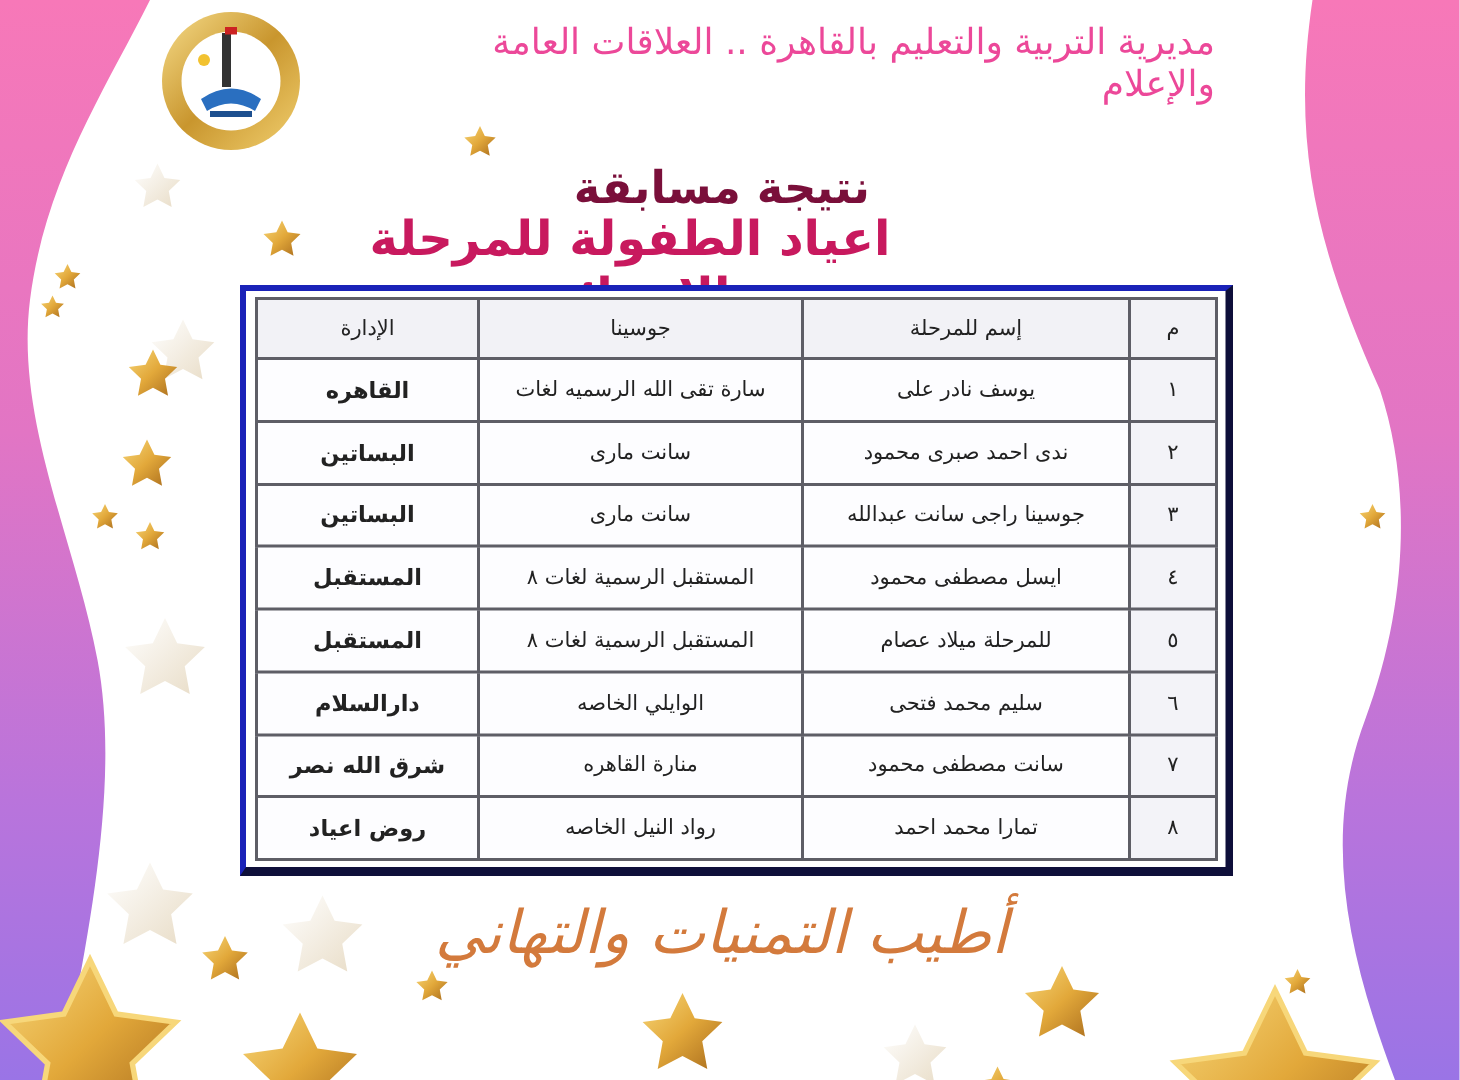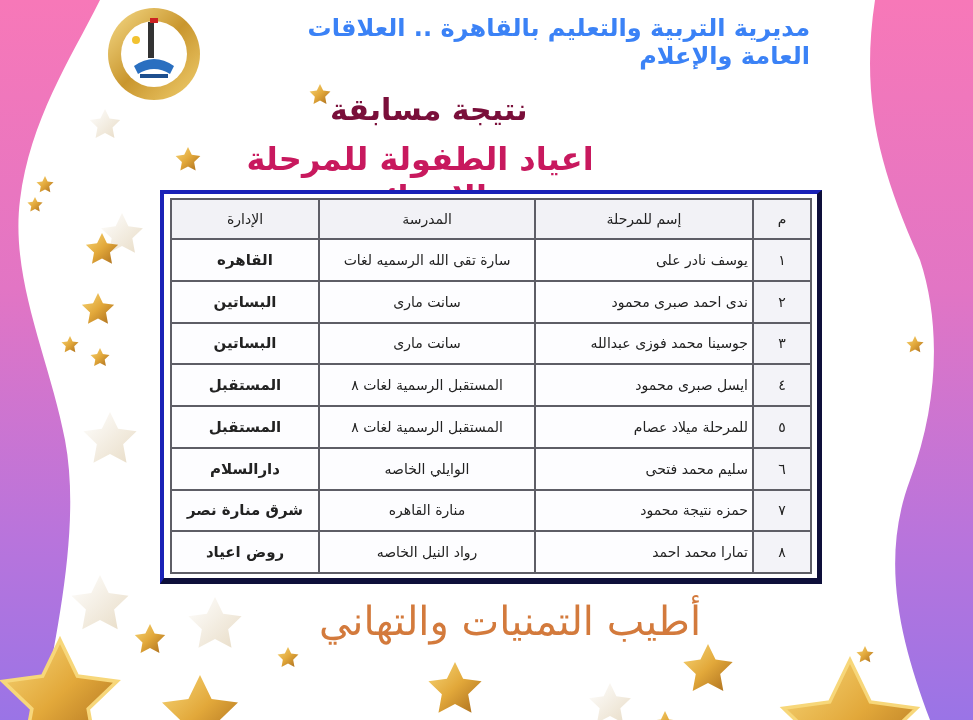--- a/index.html
+++ b/index.html
@@ -10,25 +10,25 @@
   }
   .wave-bg { position:absolute; left:0; top:0; width:973px; height:720px; }
   .stars { position:absolute; left:0; top:0; width:973px; height:720px; pointer-events:none; }
 
   .logo {
     position:absolute; left:100px; top:4px; width:108px; height:100px;
   }
 
   .header-line {
     position:absolute; top:14px; left:300px; width:510px; text-align:right;
-    direction:rtl; font-weight:bold; font-size:24px; color:#3b82f6;
+    direction:rtl; font-weight:normal; font-size:24px; color:#ec4899;
     font-family: "DejaVu Sans", sans-serif; letter-spacing:0;
   }
   .title-1 {
-    position:absolute; top:92px; left:330px; width:250px; text-align:left;
+    position:absolute; top:108px; left:330px; width:250px; text-align:right;
     direction:rtl; font-weight:bold; font-size:30px;
     color:#7a0f3a;
   }
   .title-2 {
     position:absolute; top:140px; left:220px; width:400px; text-align:center;
     direction:rtl; font-weight:bold; font-size:32px;
     color:#c8195e;
   }
 
   .table-frame {
@@ -42,27 +42,27 @@
     width:100%; height:100%; border-collapse:collapse; direction:rtl;
     font-family: "DejaVu Sans", sans-serif; font-size:14px; color:#222;
     background:#fdfdff;
   }
   table.results th, table.results td {
     border:2px solid #5e5e66; text-align:center; padding:0 4px;
     vertical-align:middle;
   }
   table.results th { background:#f2f2f6; font-weight:normal; font-size:14px; height:38px; }
   table.results td.num { width:48px; background:#f3f3f8; font-size:14px; }
-  table.results td.student { width:208px;text-align:right; }
+  table.results td.student { width:208px; }
   table.results td.school { width:206px; }
   table.results td.admin { font-weight:bold; font-size:15px; }
 
   .footer-greeting {
-    position:absolute; top:598px; left:290px; width:440px; text-align:center;
-    direction:rtl; font-family:"DejaVu Serif", serif; 
+    position:absolute; top:598px; left:290px; width:440px; text-align:left;
+    direction:rtl; font-family:"DejaVu Serif", serif; font-style:italic;
     font-size:40px; color:#d37a3c;
   }
 </style>
 </head>
 <body>
 
 <svg class="wave-bg" viewBox="0 0 973 720" preserveAspectRatio="none">
   <path d="M100,0 C70,60 30,120 20,200 C10,280 50,360 65,440 C80,520 60,620 40,720 L930,720 C900,640 880,560 910,480 C940,400 940,320 920,260 C880,170 860,100 875,0 Z" fill="#ffffff"></path>
 </svg>
 
@@ -128,66 +128,66 @@
 
 <div class="title-1">نتيجة مسابقة</div>
 <div class="title-2">اعياد الطفولة للمرحلة الإبتدائية</div>
 
 <div class="table-frame">
   <table class="results">
     <thead>
       <tr>
         <th>م</th>
         <th>إسم للمرحلة</th>
-        <th>المدرسة</th>
+        <th>جوسينا</th>
         <th>الإدارة</th>
       </tr>
     </thead>
     <tbody>
       <tr>
         <td class="num">١</td>
         <td class="student">يوسف نادر على</td>
         <td class="school">سارة تقى الله الرسميه لغات</td>
         <td class="admin">القاهره</td>
       </tr>
       <tr>
         <td class="num">٢</td>
         <td class="student">ندى احمد صبرى محمود</td>
         <td class="school">سانت مارى</td>
         <td class="admin">البساتين</td>
       </tr>
       <tr>
         <td class="num">٣</td>
-        <td class="student">جوسينا محمد فوزى عبدالله</td>
+        <td class="student">جوسينا راجى سانت عبدالله</td>
         <td class="school">سانت مارى</td>
         <td class="admin">البساتين</td>
       </tr>
       <tr>
         <td class="num">٤</td>
-        <td class="student">ايسل صبرى محمود</td>
+        <td class="student">ايسل مصطفى محمود</td>
         <td class="school">المستقبل الرسمية لغات ٨</td>
         <td class="admin">المستقبل</td>
       </tr>
       <tr>
         <td class="num">٥</td>
         <td class="student">للمرحلة ميلاد عصام</td>
         <td class="school">المستقبل الرسمية لغات ٨</td>
         <td class="admin">المستقبل</td>
       </tr>
       <tr>
         <td class="num">٦</td>
         <td class="student">سليم محمد فتحى</td>
         <td class="school">الوايلي الخاصه</td>
         <td class="admin">دارالسلام</td>
       </tr>
       <tr>
         <td class="num">٧</td>
-        <td class="student">حمزه نتيجة محمود</td>
+        <td class="student">سانت مصطفى محمود</td>
         <td class="school">منارة القاهره</td>
-        <td class="admin">شرق منارة نصر</td>
+        <td class="admin">شرق الله نصر</td>
       </tr>
       <tr>
         <td class="num">٨</td>
         <td class="student">تمارا محمد احمد</td>
         <td class="school">رواد النيل الخاصه</td>
         <td class="admin">روض اعياد</td>
       </tr>
     </tbody>
   </table>
 </div>

